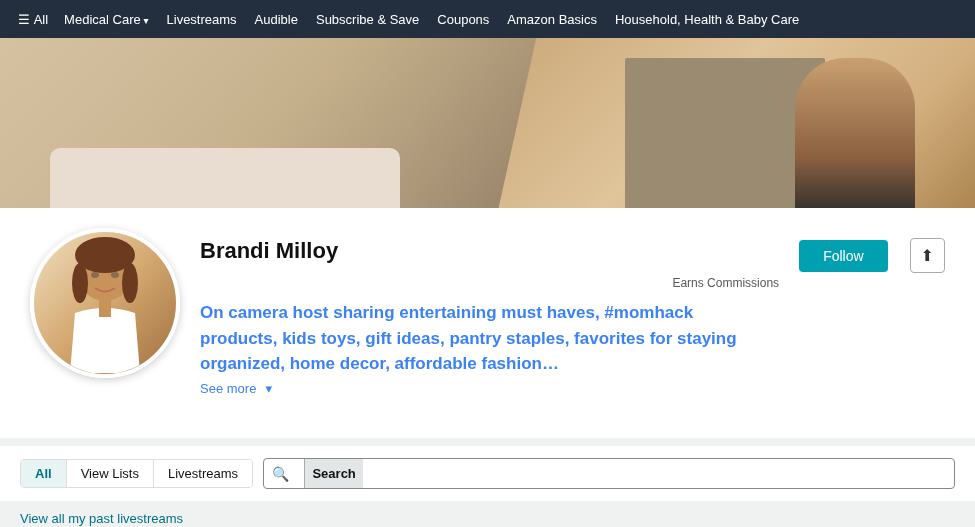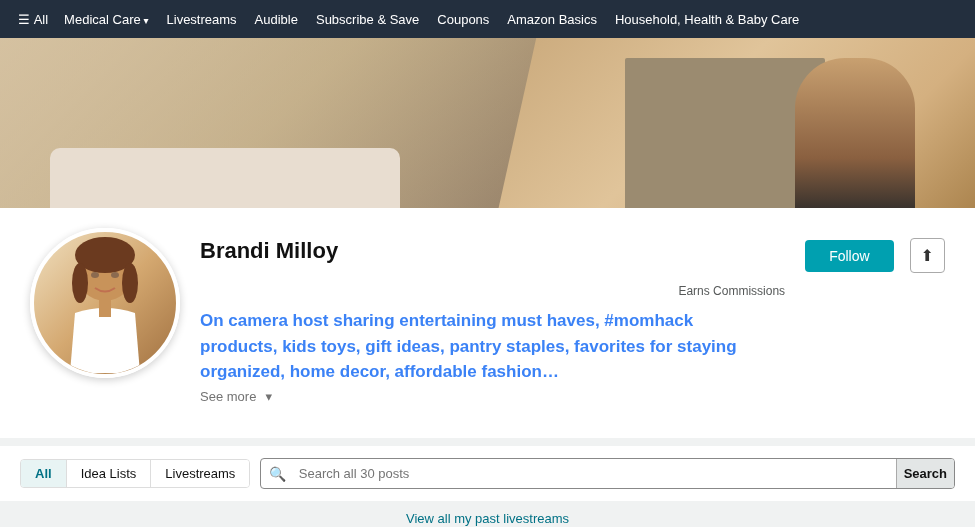--- a/index.html
+++ b/index.html
@@ -113,48 +113,48 @@
     }
     
     .profile-info {
       flex: 1;
       padding-top: 10px;
     }
     .profile-name {
       font-size: 22px;
       font-weight: bold;
       color: #111;
-      margin-bottom: 20px;
+      margin-bottom: 12px;
     }
     .earns-commissions {
       color: #565959;
       font-size: 12px;
       margin-bottom: 10px;
       text-align: right;
     }
     .profile-bio {
       color: #3b82f6;
       font-size: 17px;
       line-height: 1.5;
       max-width: 550px;
       font-weight: bold;
     }
     .see-more {
-      color: #737373;
+      color: #3b82f6;
       cursor: pointer;
       font-size: 13px;
       display: inline-flex;
       align-items: center;
       gap: 9px;
       margin-top: 4px;
     }
     .profile-actions {
       display: flex;
       align-items: center;
-      gap: 16px;
+      gap: 22px;
       padding-top: 10px;
       flex-shrink: 0;
     }
     .follow-btn {
       background: #00a0b0;
       color: #fff;
       border: none;
       border-radius: 4px;
       padding: 8px 24px;
       font-size: 14px;
@@ -236,21 +236,21 @@
       font-weight: 700;
       color: #111;
       margin-left: 7px;
     }
 
     
     .content-area {
       padding: 10px 20px 20px;
     }
     .view-all-link {
-      text-align: center;
+      text-align: left;
       color: #007185;
       font-size: 13px;
       cursor: pointer;
     }
   </style>
 </head>
 <body>
 
 <nav class="top-nav">
   <div class="all-menu">
@@ -314,26 +314,25 @@
     <button class="follow-btn">Follow</button>
     <button class="share-btn">
       <span style="font-size:16px;">⬆</span>
     </button>
   </div>
 </div>
 
 <div class="filter-bar">
   <div class="filter-tabs">
     <button class="filter-tab active">All</button>
-    <button class="filter-tab">Idea Lists</button>
+    <button class="filter-tab">View Lists</button>
     <button class="filter-tab">Livestreams</button>
   </div>
   <div class="search-wrapper">
     <span class="search-icon-wrap">🔍</span>
-    <input class="search-input" type="text" placeholder="Search all 30 posts" style="">
     <button class="search-btn">Search</button>
   </div>
 </div>
 
 <div class="content-area">
   <div class="view-all-link">View all my past livestreams</div>
 
 </div>
 
 </body></html>

